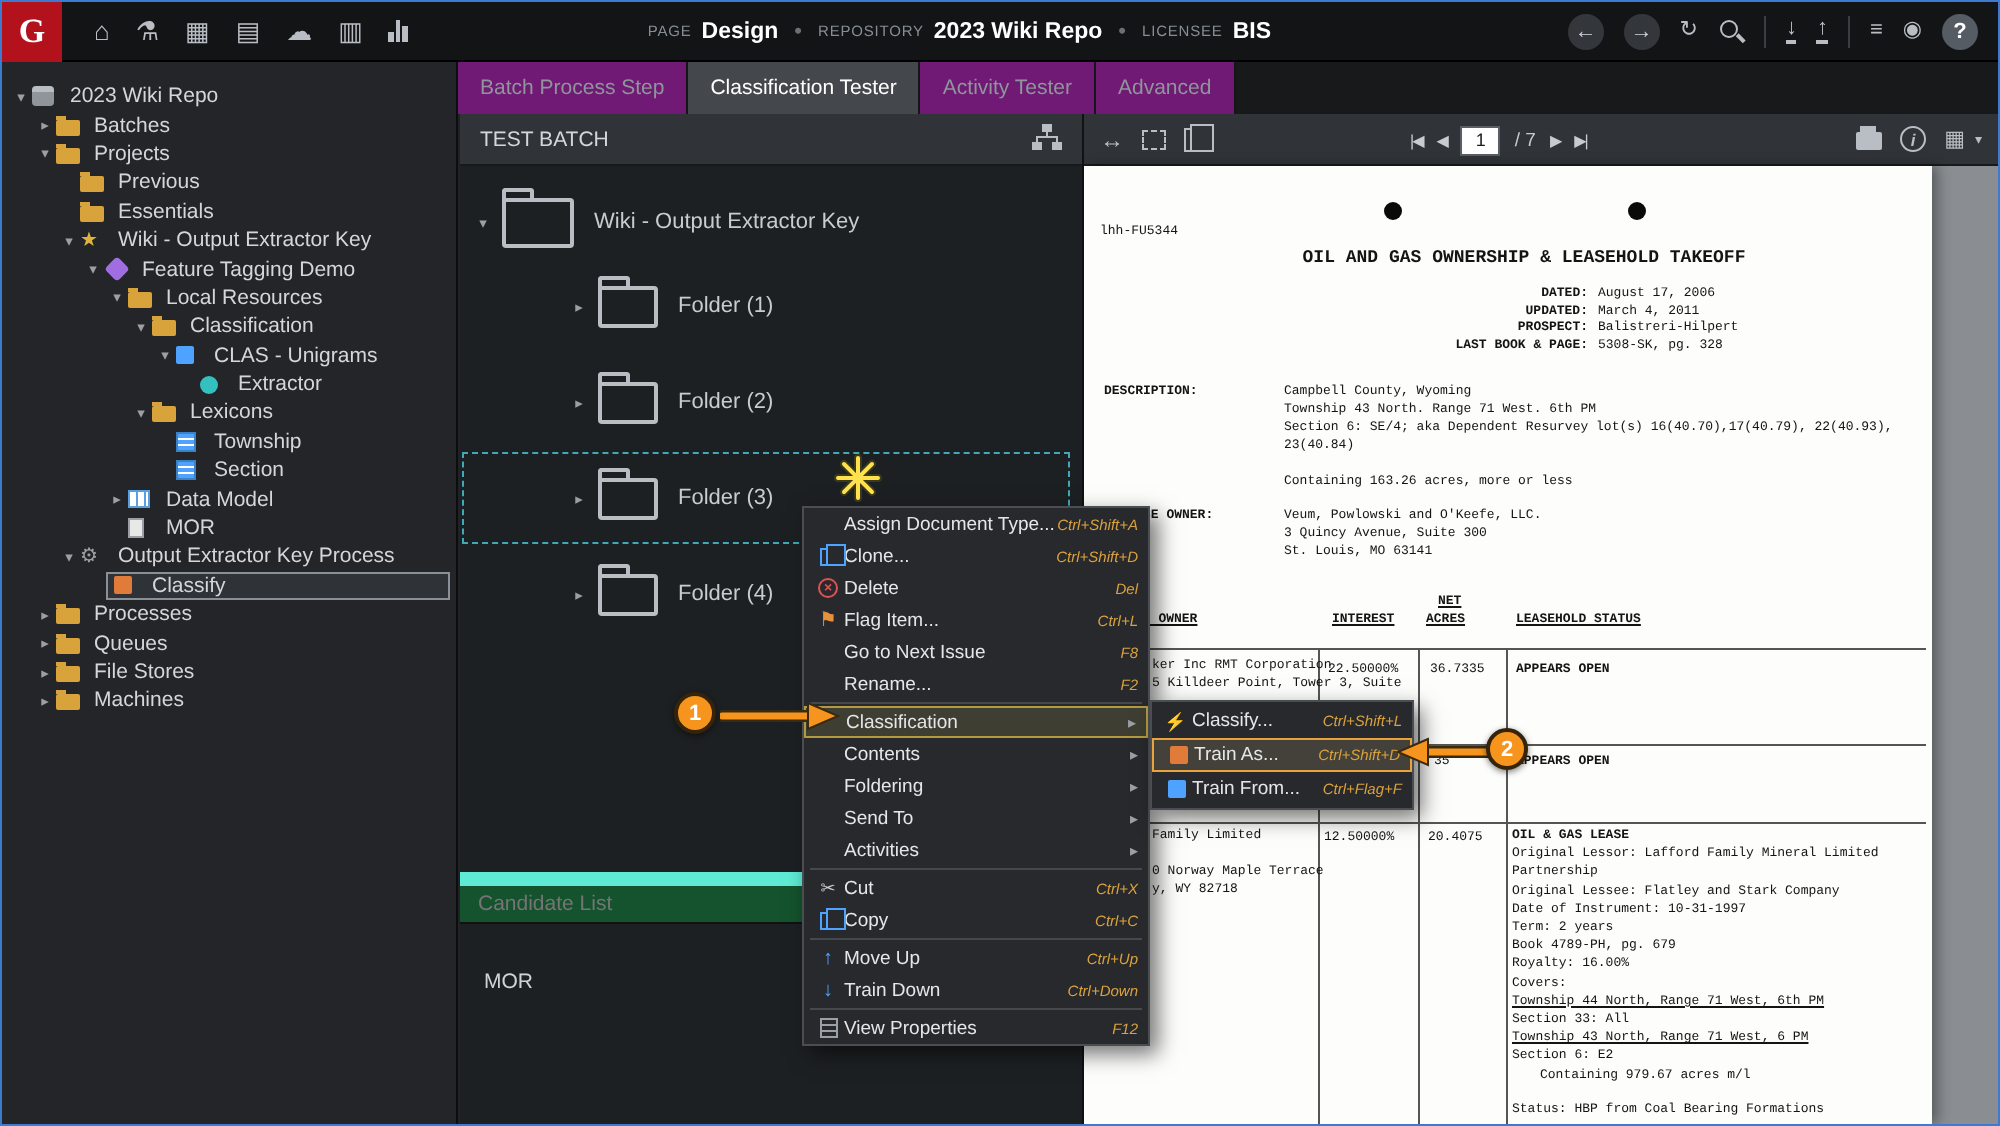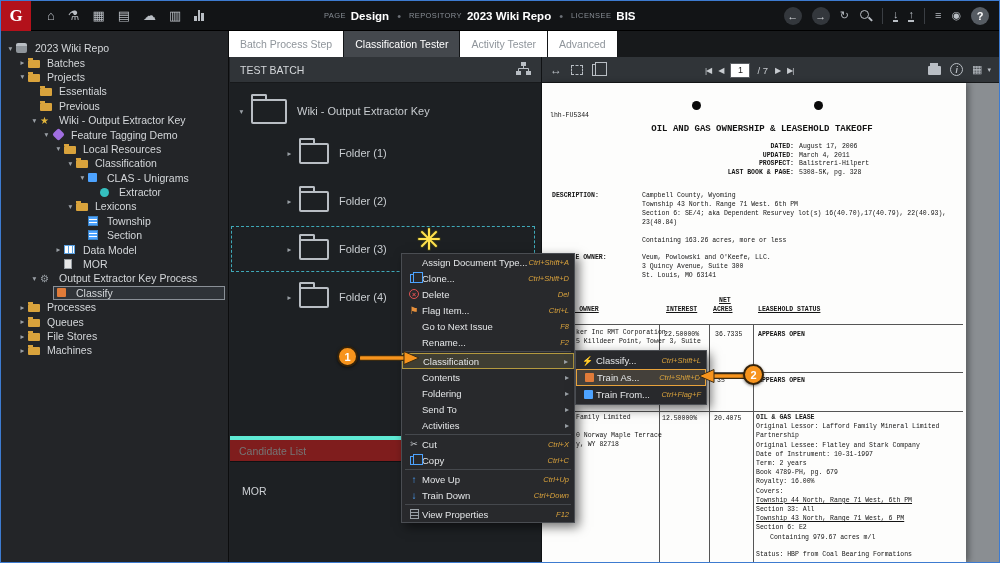--- a/index.html
+++ b/index.html
@@ -54,39 +54,39 @@
   .i-page { width:8px; height:10px; background:#e8e8e8; border:1px solid #9aa0a6; }
   .i-gear { color:#9aa0a6; font-size:10px; }
   .i-step { width:9px; height:9px; background:#e07b39; border-radius:1px; }
   .selwrap { display:flex; align-items:center; flex:1; border:1px solid #8a9097; background:#2f3338;
              padding:0 3px; margin-right:3px; height:14px; }
 
   
   .tabstrip { position:absolute; left:228px; top:30px; right:0; height:26px; background:#17191b;
               display:flex; z-index:5; }
   .tab { padding:0 11px; display:flex; align-items:center; font-size:10.5px; color:#8f959b;
-         background:#ffffff; border-right:1px solid #131517; }
+         background:#701a75; border-right:1px solid #131517; }
   .tab.active { background:#44484d; color:#fff; }
 
   
   .mid { position:absolute; top:56px; left:229px; width:311px; bottom:0; background:#1d2023; z-index:5; }
   .panel-header { height:26px; background:#303438; border-bottom:1px solid #17191b; display:flex;
                   align-items:center; padding:0 10px; color:#d4d7da; font-size:10.5px; }
   .panel-header .ph-icon { margin-left:auto; }
   .batch-tree { position:absolute; top:26px; left:0; right:0; height:353px; overflow:hidden; }
   .b-root { display:flex; align-items:center; padding:10px 0 0 6px; height:46px; color:#c8ccd0; }
   .b-row { display:flex; align-items:center; height:48px; padding-left:54px; color:#c8ccd0; position:relative; }
   .bigfold { width:30px; height:21px; border:2px solid #b9bec4; border-radius:2px; position:relative;
              margin:0 10px 0 4px; flex:none; background:transparent; }
   .bigfold::before { content:""; position:absolute; top:-7px; left:-2px; width:12px; height:5px;
                      border:2px solid #b9bec4; border-bottom:none; border-radius:2px 2px 0 0; }
   .bigfold.root { width:36px; height:25px; }
   .b-row.sel { outline:1px dashed #3fa9b8; outline-offset:-2px; margin-right:5px; }
-  .candidate { position:absolute; left:0; right:0; top:379px; height:26px; background:#7f1d1d;
-               border-top:4px solid #5eead4; border-bottom:1px solid #0f1113; display:flex;
+  .candidate { position:absolute; left:0; right:0; top:379px; height:26px; background:#14532d;
+               border-top:7px solid #5eead4; border-bottom:1px solid #0f1113; display:flex;
                align-items:center; padding:0 9px; }
   .candidate input { flex:1; background:transparent; border:none; outline:none; color:#8f959b;
                      font-size:10.5px; font-family:"Liberation Sans",sans-serif; }
   .doctypes { position:absolute; top:406px; left:0; right:0; bottom:0; padding:11px 12px; }
   .dt-header { font-weight:bold; color:#fff; font-size:11px; }
   .dt-item { margin-top:11px; color:#cfd2d6; font-size:10.5px; }
 
   
   .viewer { position:absolute; top:56px; left:540px; right:0; bottom:0; background:#8a8e92;
             border-left:1px solid #101214; z-index:4; }
@@ -235,28 +235,28 @@
         <span class="ticon">
           <span class="fold"></span>
         </span>
         <span>Projects</span>
       </div>
     <div class="titem" style="padding-left:28px">
         <span class="tarrow"></span>
         <span class="ticon">
           <span class="fold"></span>
         </span>
-        <span>Essentials</span>
+        <span>Previous</span>
       </div>
     <div class="titem" style="padding-left:28px">
         <span class="tarrow"></span>
         <span class="ticon">
           <span class="fold"></span>
         </span>
-        <span>Previous</span>
+        <span>Essentials</span>
       </div>
     <div class="titem" style="padding-left:28px">
         <span class="tarrow">▾</span>
         <span class="ticon i-proj">★</span>
         <span>Wiki - Output Extractor Key</span>
       </div>
     <div class="titem" style="padding-left:40px">
         <span class="tarrow">▾</span>
         <span class="ticon">
           <span class="i-cm"></span>

